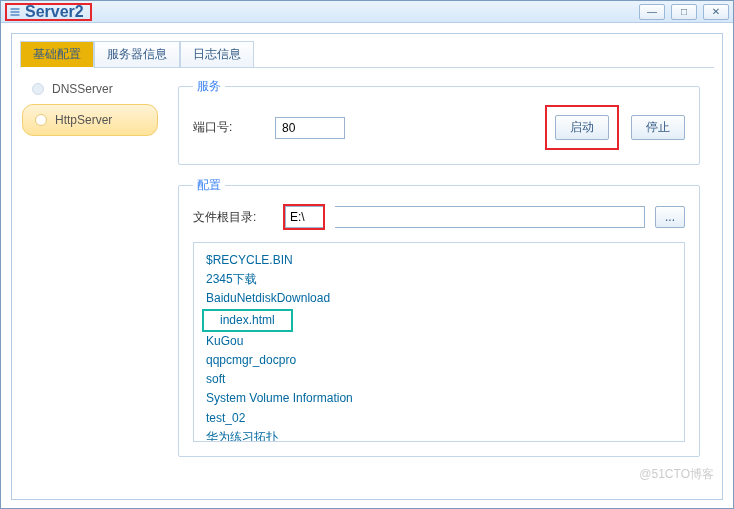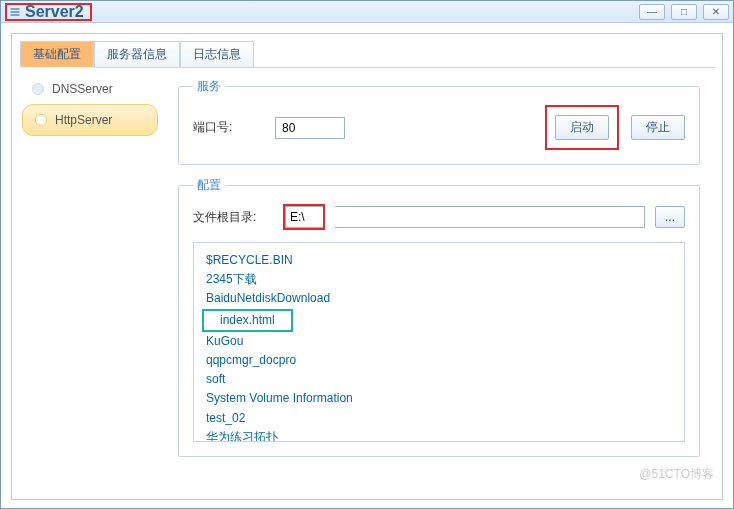--- a/index.html
+++ b/index.html
@@ -7,21 +7,21 @@
     .window { width: 734px; height: 509px; border: 1px solid #7a9bbd; background: #fff; position: relative; }
     .titlebar { height: 22px; background: linear-gradient(#eaf3fc, #d6e8fa); border-bottom: 1px solid #b5cde6; display: flex; align-items: center; padding: 0 4px; }
     .title-badge { border: 2px solid #e6262c; padding: 0 6px 0 2px; display: flex; align-items: center; gap: 4px; height: 18px; color: #2b5f9e; font-weight: bold; font-size: 16px; }
     .title-icon { width: 12px; height: 12px; }
     .winbtns { margin-left: auto; display: flex; gap: 6px; }
     .winbtn { width: 26px; height: 16px; border: 1px solid #9bb8d6; background: linear-gradient(#fdfefe,#e4eef8); border-radius: 2px; display: flex; align-items: center; justify-content: center; color: #4a6a8a; font-size: 10px; cursor: pointer; }
     .content { padding: 10px 10px 8px 10px; height: calc(100% - 22px); }
     .inner { border: 1px solid #b5cde6; height: 100%; padding: 6px 8px 8px 8px; position: relative; }
     .tabs { display: flex; gap: 0; margin-bottom: 0; }
     .tab { padding: 4px 12px; border: 1px solid #c5d6e8; background: linear-gradient(#fdfefe,#eef4fb); color: #335a86; font-size: 12px; cursor: pointer; position: relative; top: 1px; }
-    .tab.active { background: #fdba74; border-bottom: 1px solid #fff; }
+    .tab.active { background: #eab308; border-bottom: 1px solid #fff; }
     .body { display: flex; border-top: 1px solid #c5d6e8; height: calc(100% - 26px); }
     .sidebar { width: 140px; padding: 6px 0; }
     .sitem { display: flex; align-items: center; gap: 8px; padding: 8px 12px; color: #555; cursor: pointer; }
     .sitem.active { background: linear-gradient(#fff3d6,#ffe39a); border: 1px solid #f3cf6e; border-radius: 11px; margin: 0 2px; }
     .dot { width: 12px; height: 12px; border-radius: 50%; background: #e5edf5; border: 1px solid #cfdceb; }
     .sitem.active .dot { background: #fff; border-color: #e9c977; }
     .main { flex: 1; padding: 10px 14px 10px 18px; }
     fieldset { border: 1px solid #c5d6e8; border-radius: 2px; margin-bottom: 12px; padding: 10px 14px 14px 14px; position: relative; }
     legend { padding: 0 4px; color: #3b82f6; font-size: 12px; }
     .row { display: flex; align-items: center; gap: 12px; }

